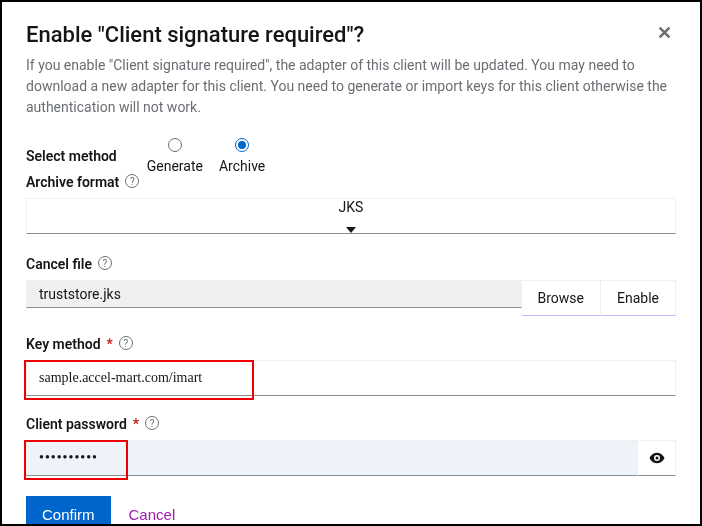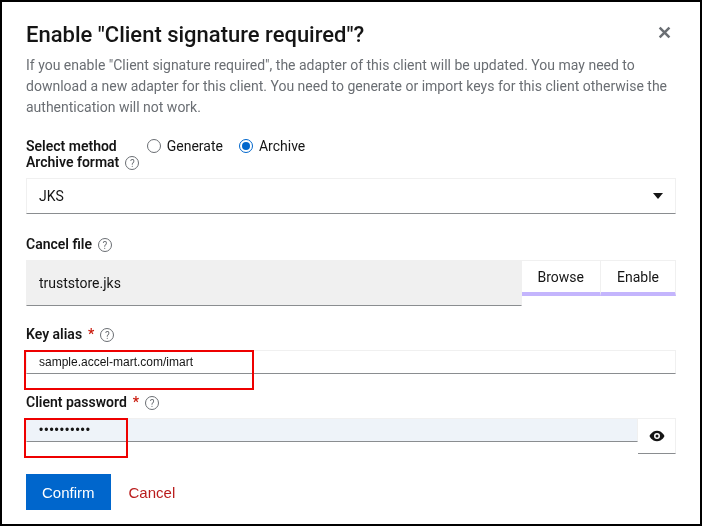--- a/index.html
+++ b/index.html
@@ -50,20 +50,21 @@
       display: flex;
       gap: 16px;
       align-items: center;
     }
     .radio-item {
       display: flex;
       align-items: center;
       gap: 6px;
       font-size: 14px;
       color: #151515;
+      flex-direction: column;
     }
     .radio {
       width: 14px;
       height: 14px;
       border: 1px solid #6a6e73;
       border-radius: 50%;
       display: inline-flex;
       align-items: center;
       justify-content: center;
     }
@@ -72,21 +73,21 @@
       width: 8px;
       height: 8px;
       background: #06c;
       border-radius: 50%;
     }
     .radio.checked { border-color: #06c; }
     .field-label {
       font-size: 14px;
       font-weight: 600;
       display: flex;
-      align-items: flex-end;
+      align-items: flex-start;
       gap: 6px;
       margin-bottom: 8px;
     }
     .req { color: #c9190b; }
     .help-icon {
       width: 14px;
       height: 14px;
       border: 1px solid #6a6e73;
       border-radius: 50%;
       display: inline-flex;
@@ -104,64 +105,65 @@
       width: 100%;
       height: 36px;
       border: 1px solid #f0f0f0;
       border-bottom: 1px solid #8a8d90;
       background: #fff;
       padding: 0 12px;
       display: flex;
       align-items: center;
       justify-content: space-between;
       font-size: 14px;
+      flex-direction: column;
     }
     .caret-down {
       width: 0; height: 0;
       border-left: 5px solid transparent;
       border-right: 5px solid transparent;
       border-top: 6px solid #151515;
     }
     .file-row {
       display: flex;
       margin-bottom: 20px;
     }
     .file-name {
       flex: 1;
-      height: 46px;
+      height: 28px;
       background: #f0f0f0;
       border: 1px solid #f0f0f0;
       border-bottom: 1px solid #8a8d90;
       padding: 0 12px;
       display: flex;
       align-items: center;
       color: #151515;
     }
     .file-btn {
       height: 36px;
       padding: 0 16px;
       background: #fff;
       border: 1px solid #f0f0f0;
-      border-bottom: 4px solid #c4b5fd;
+      border-bottom: 1px solid #c4b5fd;
       border-left: none;
       display: flex;
       align-items: center;
       cursor: pointer;
       color: #151515;
     }
     .field-group { margin-bottom: 20px; }
     .text-input {
       width: 100%;
-      height: 24px;
+      height: 36px;
       border: 1px solid #f0f0f0;
       border-bottom: 1px solid #8a8d90;
       padding: 0 12px;
-      font-size: 12px;
-      color: #151515;
-      font-family: Liberation Sans, sans-serif;
+      font-size: 14px;
+      color: #151515;
+      font-family: Liberation Serif, serif;
     }
     .text-input.password {
       background: #eef3f9;
       letter-spacing: 1px;
     }
     .pw-row {
       display: flex;
       align-items: stretch;
     }
     .eye-btn {
@@ -192,21 +194,21 @@
       color: #fff;
       border: none;
       height: 36px;
       padding: 0 16px;
       font-size: 15px;
       cursor: pointer;
     }
     .btn-link {
       background: none;
       border: none;
-      color: #b91c1c;
+      color: #a21caf;
       font-size: 15px;
       cursor: pointer;
     }
     .rel { position: relative; }
   </style>
 </head>
 <body>
 
 <div class="header-row">
   <h1>Enable "Client signature required"?</h1>
@@ -248,21 +250,21 @@
   </div>
   <div class="file-row">
     <div class="file-name">truststore.jks</div>
     <div class="file-btn">Browse</div>
     <div class="file-btn">Enable</div>
   </div>
 </div>
 
 <div class="field-group rel">
   <div class="field-label">
-    <span>Key alias</span>
+    <span>Key method</span>
     <span class="req">*</span>
     <span class="help-icon">?</span>
   </div>
   <input class="text-input" value="sample.accel-mart.com/imart" style="">
   <div class="hl-red" style="left:-2px; top:24px; width:230px; height:40px;"></div>
 </div>
 
 <div class="field-group rel">
   <div class="field-label">
     <span>Client password</span>

